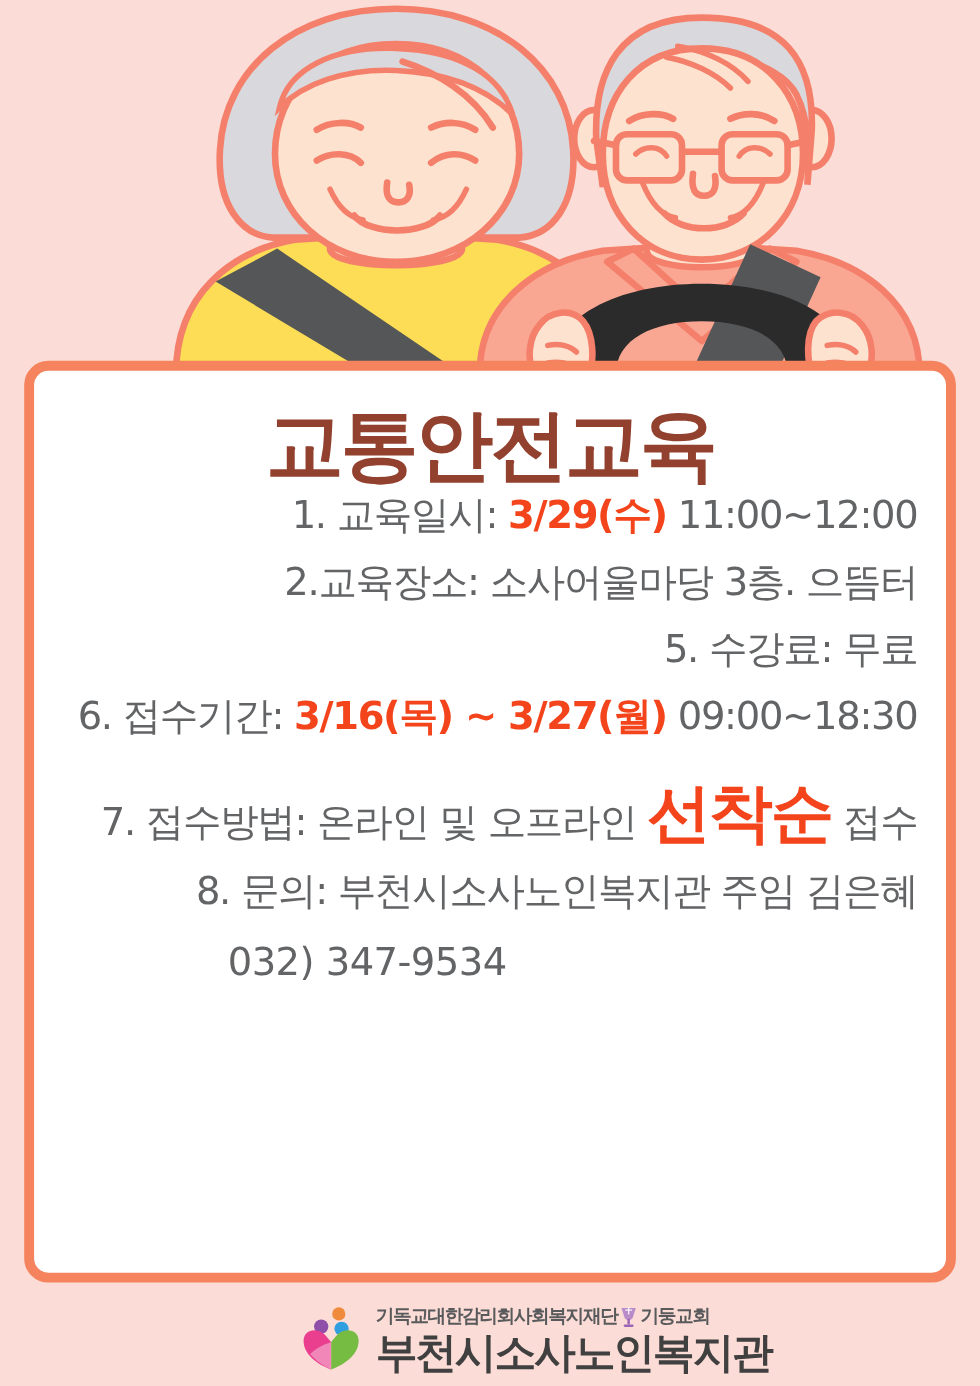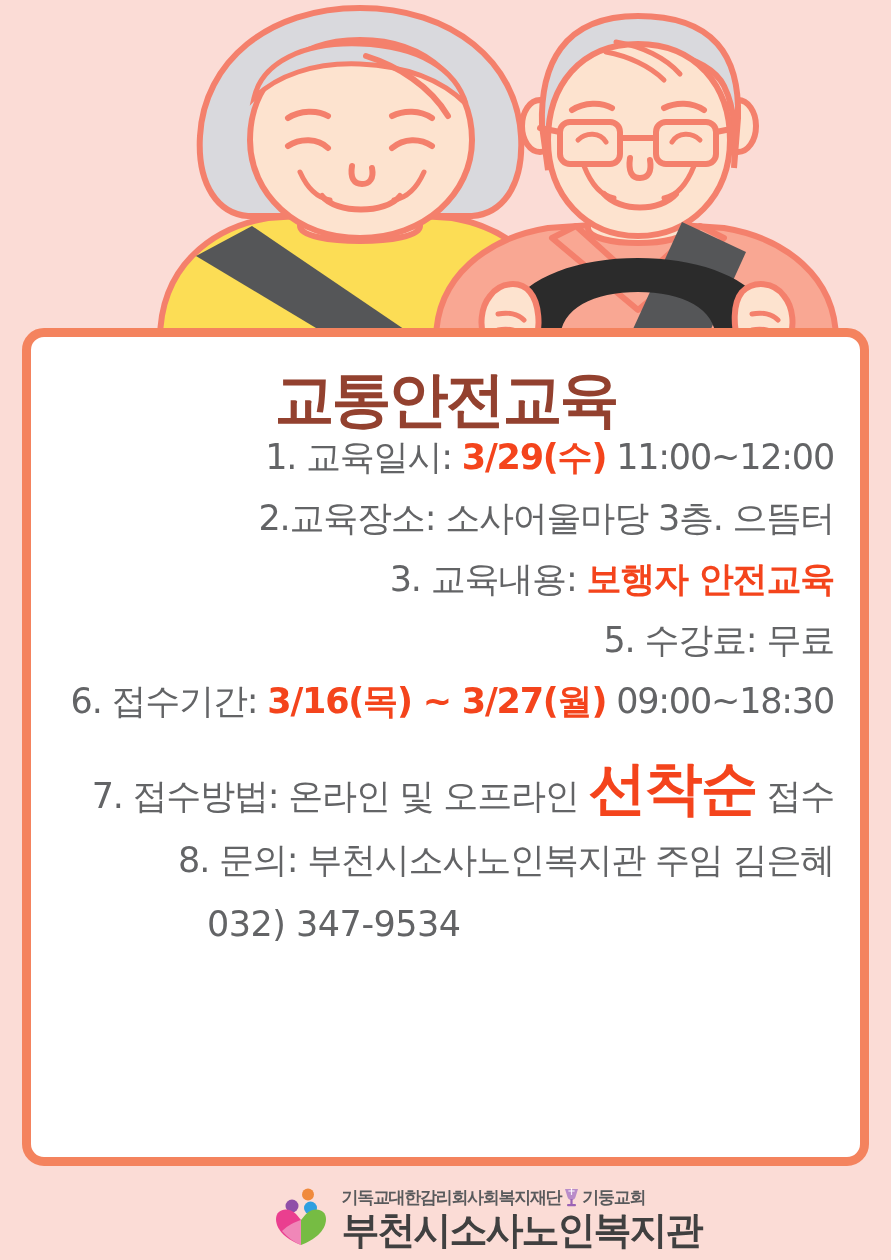--- a/index.html
+++ b/index.html
@@ -28,21 +28,21 @@
     border-radius:22px;
   }
   #card-inner{
     position:absolute;inset:0;
     padding:18px 26px 0 26px;
   }
 
   #poster-title{
     text-align:center;
     color:#93412f;
-    font-size:60px;
+    font-size:71px;
     font-weight:bold;
     letter-spacing:-3px;
     line-height:1.08;
     margin:12px 0 8px 0;
     white-space:nowrap;
     font-family:"DejaVu Sans","Liberation Sans",sans-serif;
   }
 
   .info-list{
     list-style:none;
@@ -199,21 +199,20 @@
 <div id="notice-card">
   <div id="card-inner">
     <div id="poster-title">교통안전교육</div>
 
     <ul class="info-list">
 
       <li class="info-item"><span>1. </span><span>교육일시: </span><span class="hl">3/29(수)</span><span> 11:00~12:00</span></li>
 
       <li class="info-item"><span>2.</span><span>교육장소: 소사어울마당 3층. 으뜸터</span><span class="hl"></span><span></span></li>
 
-      <li class="info-item"><span>3. </span><span>교육내용: </span><span class="hl">보행자 안전교육</span><span></span></li>
 
 
       <li class="info-item"><span>5. </span><span>수강료: 무료</span><span class="hl"></span><span></span></li>
 
       <li class="info-item"><span>6. </span><span>접수기간: </span><span class="hl">3/16(목) ~ 3/27(월)</span><span>  09:00~18:30</span></li>
 
       <li class="info-item gap-top"><span>7. </span><span>접수방법: 온라인 및 오프라인 </span><span class="hl-big">선착순</span><span> 접수</span></li>
 
       <li class="info-item"><span>8. </span><span>문의: 부천시소사노인복지관 주임 김은혜</span><span class="hl"></span><span></span></li>
 

